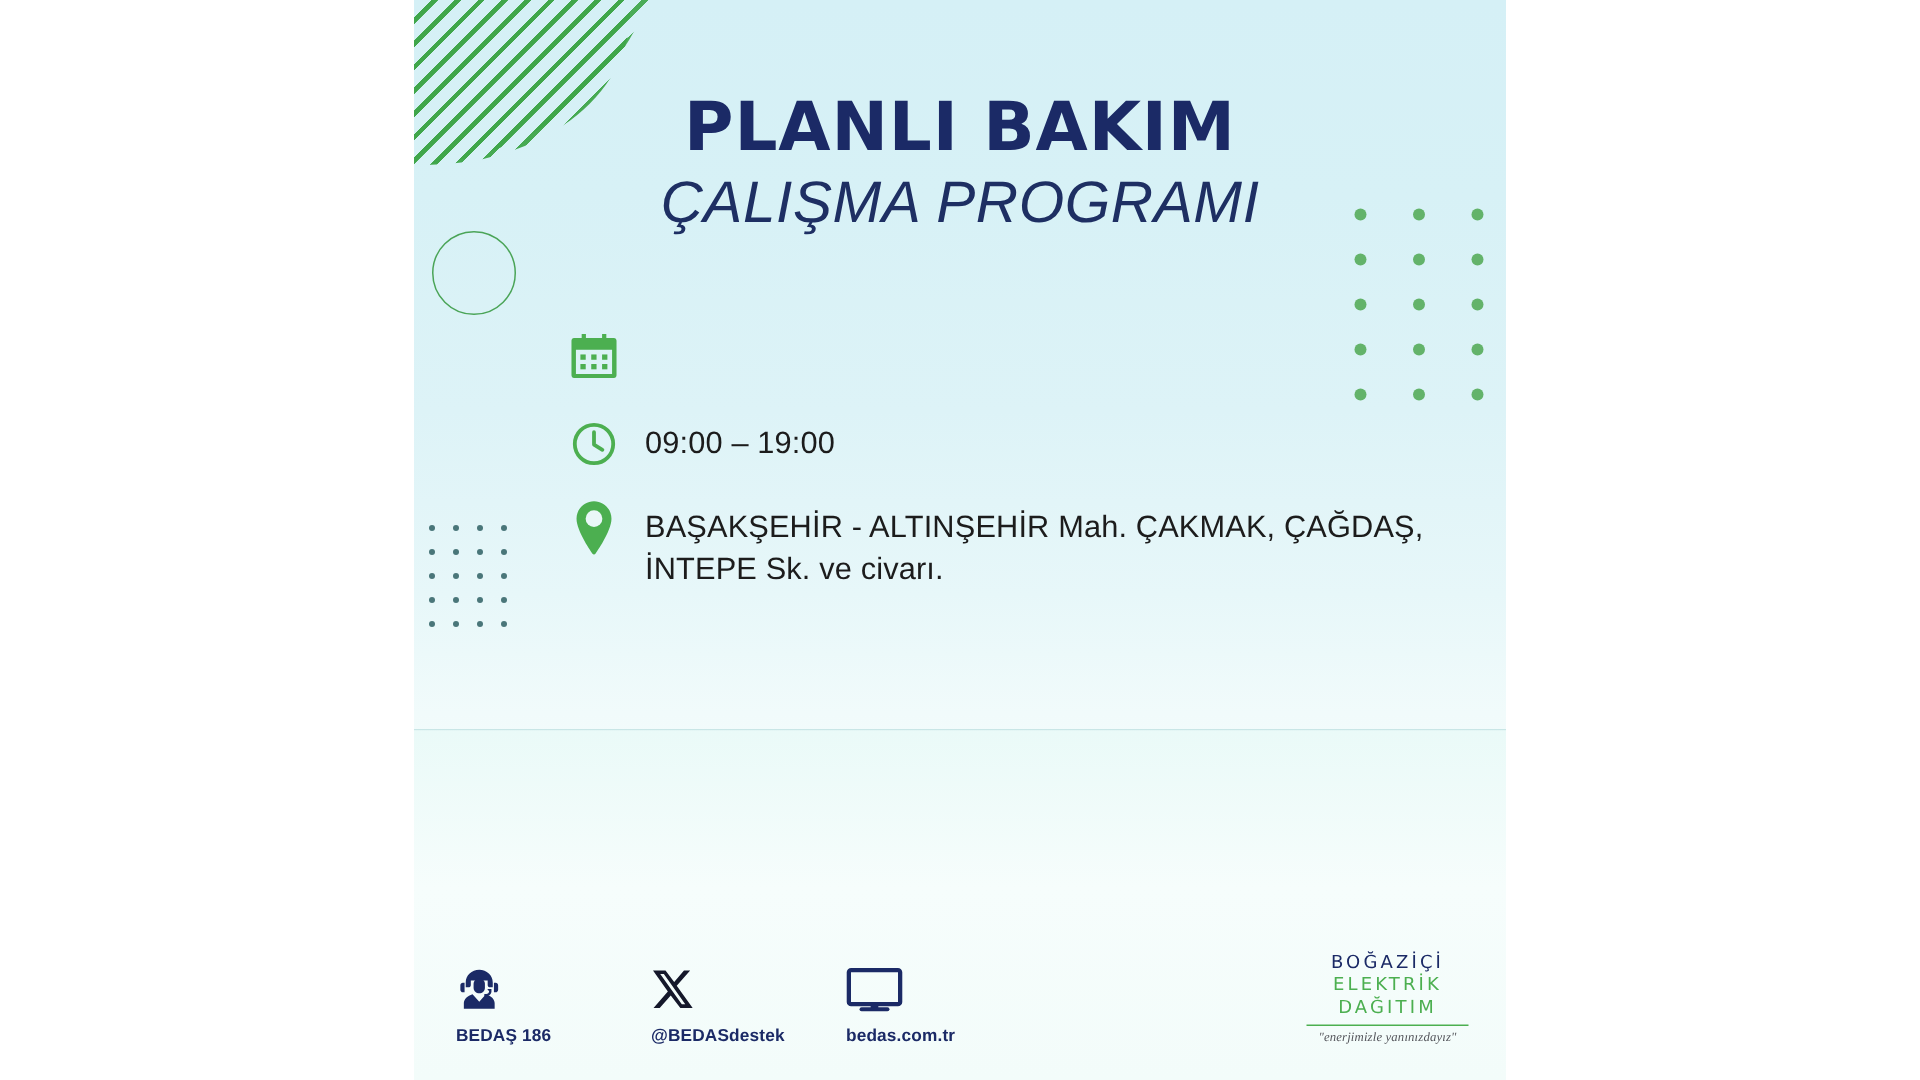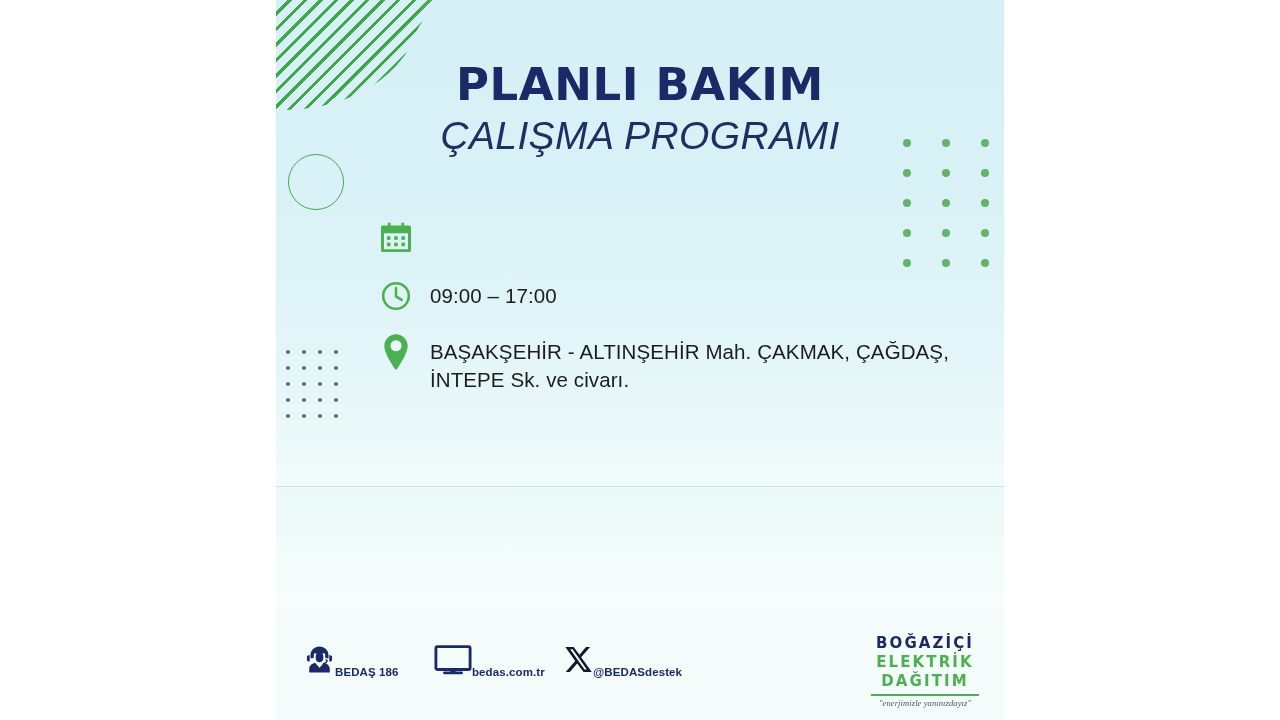--- a/index.html
+++ b/index.html
@@ -163,43 +163,43 @@
 
   
   #footer-contacts {
     position: absolute;
     left: 28px; top: 640px;
     display: flex;
     align-items: flex-start;
     gap: 38px;
   }
   .contact {
-    display: flex; flex-direction: row; align-items: flex-end;
+    display: flex; flex-direction: column; align-items: flex-start;
     width: 92px;
   }
   .contact .c-icon { height: 38px; display:flex; align-items:center; justify-content:center; }
   .contact .c-label {
     margin-top: 7px;
     font-size: 11.5px;
     color: #1b2a66;
     font-weight: 600;
     letter-spacing: 0.1px;
     white-space: nowrap;
     font-family: "Liberation Sans", sans-serif;
   }
 
   #brand-logo {
     position: absolute;
     right: 12px; top: 634px;
     text-align: center;
     width: 134px;
   }
   #brand-logo .bl {
-    font-size: 15px;
-    font-weight: 700;
+    font-size: 12px;
+    font-weight: 400;
     letter-spacing: 2.1px;
     line-height: 1.27;
     font-family: "DejaVu Sans", sans-serif;
   }
   #brand-line1 { color: #1b2a66; }
   #brand-line2, #brand-line3 { color: #4caf50; }
   #brand-rule {
     height: 1.5px;
     background: #4caf50;
     margin: 3px auto 0 auto;
@@ -291,21 +291,21 @@
         </span>
       </div>
 
       <div class="info-row" id="row-time">
         <span class="icon-wrap">
           <svg width="32" height="32" viewBox="0 0 24 24" aria-hidden="true">
             <circle cx="12" cy="12" r="9.6" fill="none" stroke="#4caf50" stroke-width="1.9"></circle>
             <path d="M12 6.1v6.2l4.2 2.6" fill="none" stroke="#4caf50" stroke-width="1.9" stroke-linecap="round" stroke-linejoin="round"></path>
           </svg>
         </span>
-        <span class="info-text">09:00 – 17:00</span>
+        <span class="info-text">09:00 – 19:00</span>
       </div>
 
 
       <div class="info-row" id="row-loc">
         <span class="icon-wrap">
           <svg width="32" height="38" viewBox="0 0 24 30" aria-hidden="true">
             <path fill="#4caf50" d="M12 .9C6.9.9 2.8 5 2.8 10.1c0 6.6 8.1 17.9 8.4 18.4.2.3.4.4.8.4s.6-.1.8-.4c.3-.5 8.4-11.8 8.4-18.4C21.2 5 17.1.9 12 .9z"></path>
             <circle cx="12" cy="10.1" r="4.4" fill="#eaf7f8"></circle>
           </svg>
         </span>
@@ -329,36 +329,36 @@
               <path d="M20.6 19.4 16 24.6l-4.6-5.2c-3.5 1-6 3.4-6 6.3v3.7h21.2v-3.7c0-2.9-2.5-5.3-6-6.3z"></path>
               <path d="M21.5 15.9h2.9v1.5c0 1.9-1.6 3.4-3.6 3.4h-1.3v-1.5h1.3c1.1 0 2-.8 2-1.9z"></path>
             </g>
           </svg>
         </span>
         <span class="c-label">BEDAŞ 186</span>
       </div>
 
       <div class="contact">
         <span class="c-icon">
+          <svg width="29" height="29" viewBox="0 0 24 24" aria-hidden="true">
+            <path fill="#15182b" d="M18.2 1.6h3.4l-7.4 8.5L23 22.4h-6.8l-5.3-7-6.1 7H1.4l7.9-9.1L1.1 1.6H8l4.8 6.4zm-1.2 18.7h1.9L7.1 3.6H5.1z"></path>
+          </svg>
+        </span>
+        <span class="c-label">@BEDASdestek</span>
+      </div>
+
+      <div class="contact">
+        <span class="c-icon">
           <svg width="38" height="31" viewBox="0 0 40 32" aria-hidden="true">
             <rect x="2" y="2.5" width="36" height="24" rx="1.6" fill="none" stroke="#1b2a66" stroke-width="3"></rect>
             <rect x="17.3" y="26.5" width="5.4" height="3.6" fill="#1b2a66"></rect>
             <rect x="9.5" y="28.6" width="21" height="2.8" rx="1.4" fill="#1b2a66"></rect>
           </svg>
         </span>
         <span class="c-label">bedas.com.tr</span>
-      </div>
-
-      <div class="contact">
-        <span class="c-icon">
-          <svg width="29" height="29" viewBox="0 0 24 24" aria-hidden="true">
-            <path fill="#15182b" d="M18.2 1.6h3.4l-7.4 8.5L23 22.4h-6.8l-5.3-7-6.1 7H1.4l7.9-9.1L1.1 1.6H8l4.8 6.4zm-1.2 18.7h1.9L7.1 3.6H5.1z"></path>
-          </svg>
-        </span>
-        <span class="c-label">@BEDASdestek</span>
       </div>
 
     </div>
 
     <div id="brand-logo">
       <div class="bl" id="brand-line1">BOĞAZİÇİ</div>
       <div class="bl" id="brand-line2">ELEKTRİK</div>
       <div class="bl" id="brand-line3">DAĞITIM</div>
       <div id="brand-rule"></div>
       <div id="brand-tagline">"enerjimizle yanınızdayız"</div>

